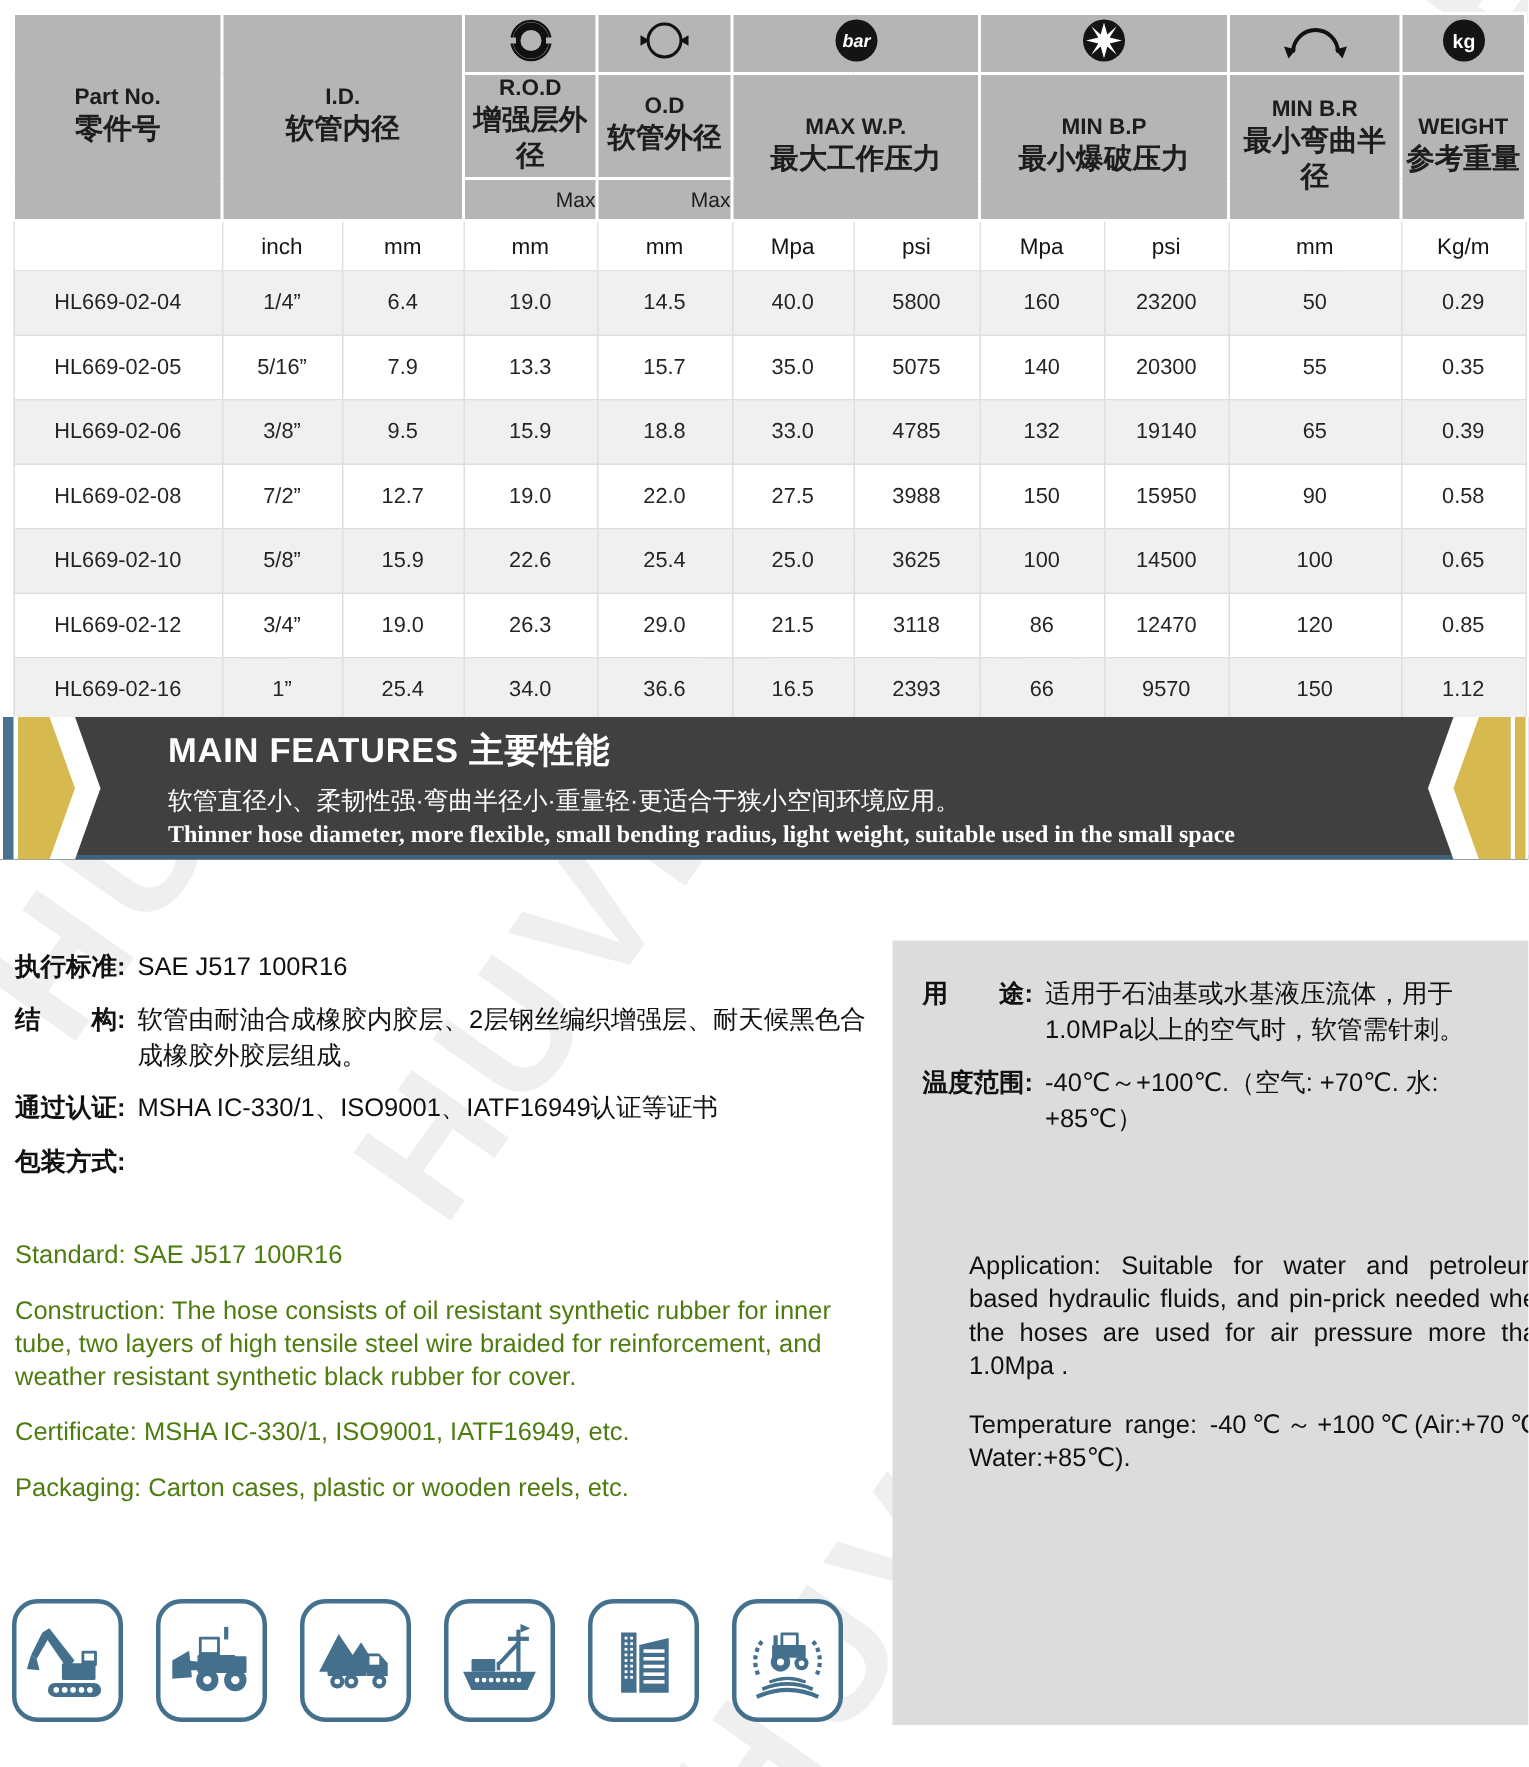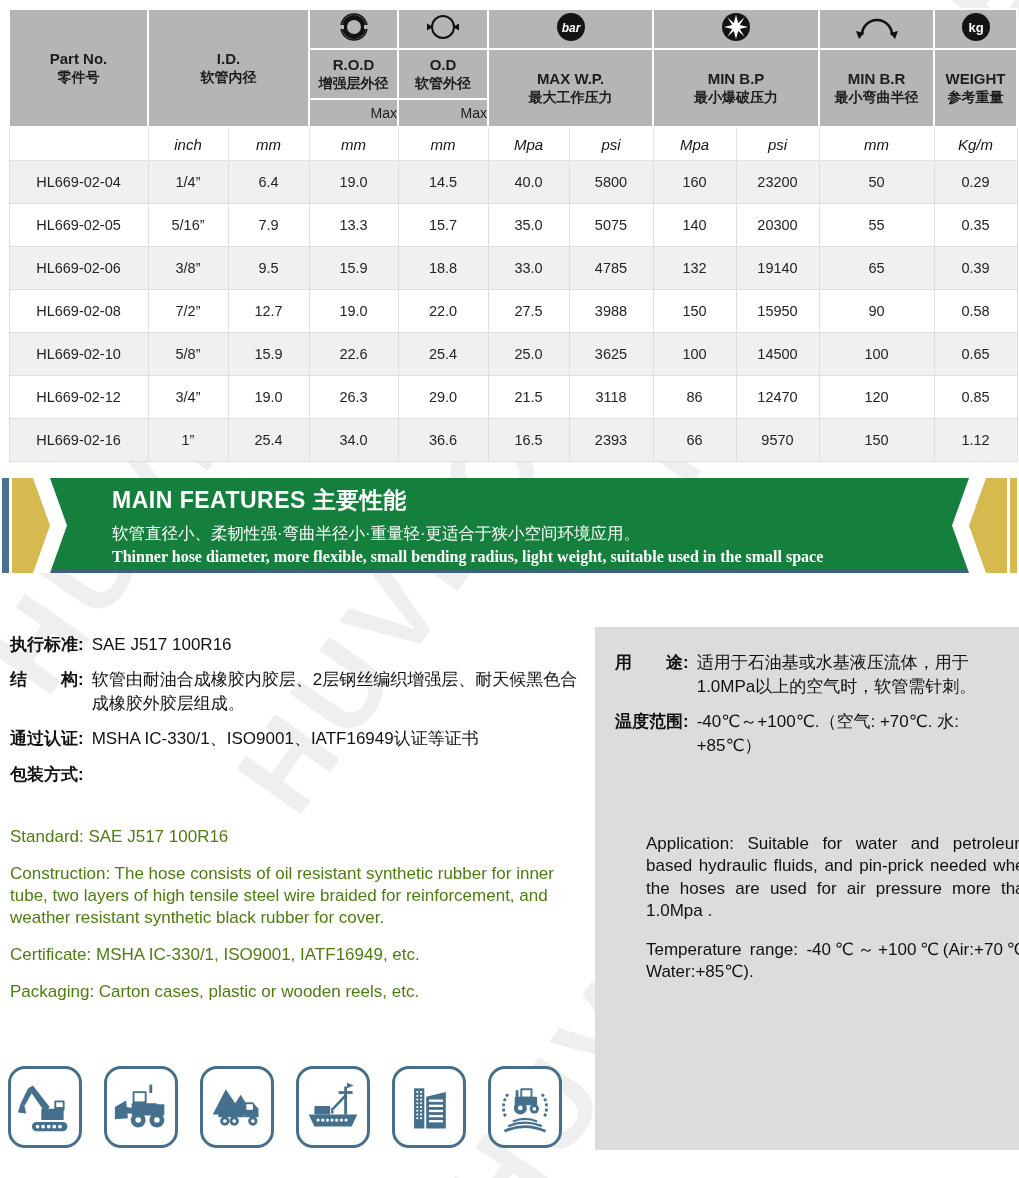--- a/index.html
+++ b/index.html
@@ -7,32 +7,32 @@
         font-family:"Liberation Sans","DejaVu Sans",sans-serif;color:#1d1d1d;}
   
   .wm{position:absolute;font-size:115px;font-weight:bold;letter-spacing:10px;
       color:rgba(120,120,120,0.12);white-space:nowrap;transform:rotate(-55deg);
       transform-origin:left top;pointer-events:none;z-index:0;}
   
   .tablewrap{position:absolute;left:8px;top:8px;z-index:1;}
   table.spec{border-collapse:collapse;width:1004px;table-layout:fixed;}
   table.spec th{background:#b5b5b5;border:2px solid #ffffff;padding:0;font-weight:normal;}
   th .hen{font-size:15px;font-weight:bold;color:#1d1d1d;line-height:1.25;}
-  th .hcn{font-size:14px;font-weight:bold;color:#1d1d1d;line-height:1.3;}
+  th .hcn{font-size:19px;font-weight:bold;color:#1d1d1d;line-height:1.3;}
   .icon-cell{height:38px;text-align:center;vertical-align:middle;}
   .label-cell{height:48px;text-align:center;vertical-align:middle;}
   .max-cell{height:26px;text-align:right;font-size:14px;font-weight:bold;margin-top:48px;}
   .units td{background:#fff;border:1px solid #e2e2e2;height:30px;text-align:center;
-            font-size:15px;color:#151515;font-style:italic;}
+            font-size:15px;color:#151515;}
   tbody.bodyrows td{border:1px solid #dedede;height:40px;text-align:center;
             font-size:14.5px;color:#242424;}
   tbody.bodyrows tr:nth-child(odd){background:#f0f0f0;}
   tbody.bodyrows tr:nth-child(even){background:#ffffff;}
   
-  .banner{position:absolute;left:0;top:478px;width:1019px;height:95px;background:#15803d;
+  .banner{position:absolute;left:0;top:478px;width:1019px;height:95px;background:#404040;
           border-bottom:3px solid #3e617d;box-sizing:border-box;z-index:1;}
   .banner-end{position:absolute;top:0;height:95px;}
   .banner-content{position:absolute;left:112px;top:7px;color:#ffffff;}
   .banner-title{font-size:23px;font-weight:bold;letter-spacing:0.5px;}
   .banner-cn{font-size:16.5px;margin-top:7px;}
   .banner-en{font-family:"Liberation Serif","DejaVu Serif",serif;font-weight:bold;
              font-size:16px;margin-top:3px;}
   
   .cn-specs{position:absolute;left:10px;top:633px;width:574px;z-index:1;}
   .spec-item{display:flex;margin-bottom:11px;font-size:17px;line-height:1.42;color:#111;}

